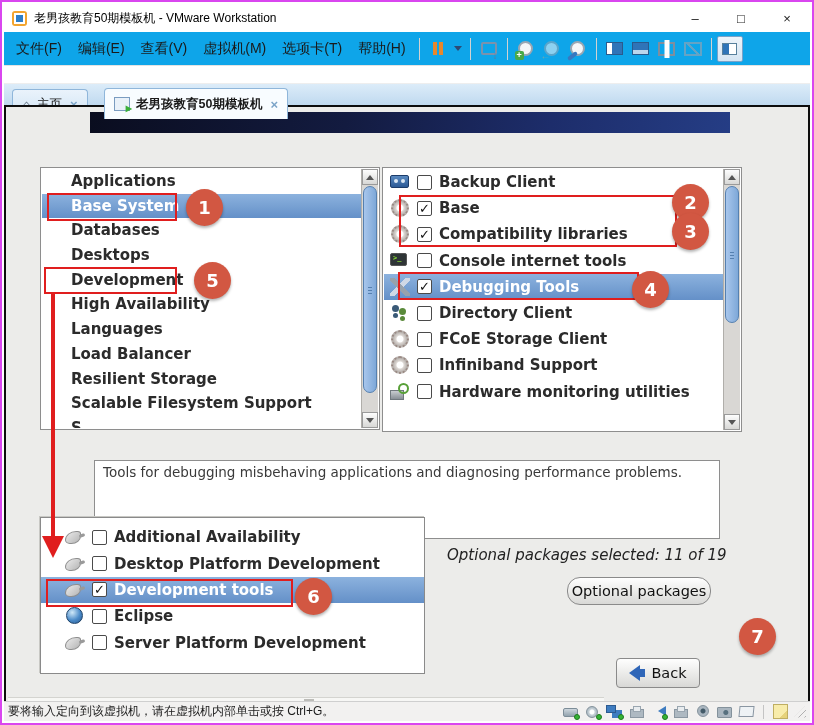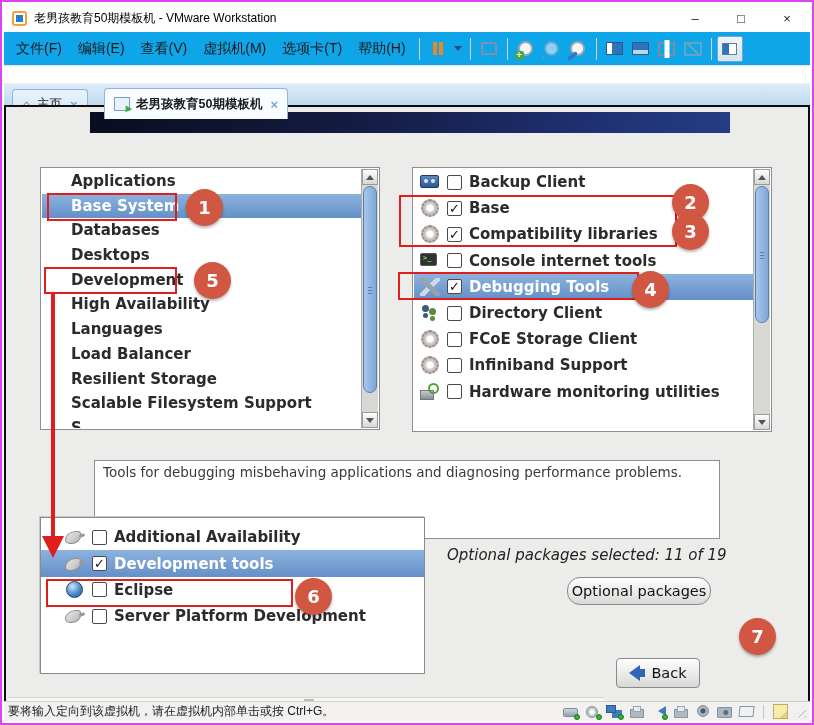--- a/index.html
+++ b/index.html
@@ -45,21 +45,21 @@
   .tab-home-icon::before{content:"⌂";font-size:15px;color:#5a6a7a;}
   .tab-vm-icon{width:14px;height:12px;border:1px solid #7a9cc0;background:#e9f1f9;position:relative;}
   .tab-vm-icon::after{content:"▶";position:absolute;right:-3px;bottom:-3px;font-size:8px;color:#3ab03a;}
   .tab-close{color:#7ba4c8;font-weight:bold;font-size:13px;padding-left:2px;}
 
   
   .vm-area{position:absolute;left:2px;right:2px;top:103px;height:600px;background:#ececea;border:2px solid #0d0d0d;box-sizing:border-box;overflow:hidden;}
   .banner{position:absolute;left:84px;top:5px;width:640px;height:21px;background:linear-gradient(100deg,#0a0d1f,#131b40 40%,#1d2d6b 72%,#253d85);}
   .listbox{position:absolute;background:#fff;border:1px solid #8e8e8e;box-sizing:border-box;}
   #group-list{left:34px;top:60px;width:340px;height:263px;}
-  #package-list{left:406px;top:60px;width:360px;height:265px;}
+  #package-list{left:376px;top:60px;width:360px;height:265px;}
   .rows{position:absolute;left:1px;top:1px;right:18px;bottom:1px;overflow:hidden;}
   .grow{height:24.7px;line-height:24.7px;padding-left:29px;font-family:"DejaVu Sans",sans-serif;font-weight:bold;font-size:15px;color:#2b2b2b;white-space:nowrap;}
   .grow.selected{background:linear-gradient(#8cb2de,#6490c8);color:#fff;}
   .grow.partial{height:13px;overflow:hidden;}
   .prow,.irow{height:26.2px;display:flex;align-items:center;gap:7px;padding-left:6px;font-family:"DejaVu Sans",sans-serif;white-space:nowrap;}
   .prow.selected,.irow.selected{background:linear-gradient(#8cb2de,#6490c8);}
   .prow.selected .plabel,.irow.selected .plabel{color:#fff;}
   .plabel{font-weight:bold;font-size:15px;color:#2b2b2b;}
   .cb{width:15px;height:15px;background:#fff;border:1px solid #4a4a4a;border-radius:2px;display:flex;align-items:center;justify-content:center;font-size:13px;font-weight:bold;color:#111;flex:0 0 auto;box-sizing:border-box;}
 
@@ -280,20 +280,25 @@
     <div class="desc-box">Tools for debugging misbehaving applications and diagnosing performance problems.</div>
     <div class="opt-summary">Optional packages selected: 11 of 19</div>
     <div class="gtk-btn" id="optional-btn">Optional packages</div>
 
     <div id="dev-sublist">
         <div class="irow">
           <span class="li-icon trowel-icon"></span>
           <span class="cb"></span>
           <span class="plabel">Additional Availability</span>
         </div>
+        <div class="irow">
+          <span class="li-icon trowel-icon"></span>
+          <span class="cb"></span>
+          <span class="plabel">Desktop Platform Development</span>
+        </div>
         <div class="irow selected">
           <span class="li-icon trowel-icon"></span>
           <span class="cb">✓</span>
           <span class="plabel">Development tools</span>
         </div>
         <div class="irow">
           <span class="li-icon globe-icon"></span>
           <span class="cb"></span>
           <span class="plabel">Eclipse</span>
         </div>

